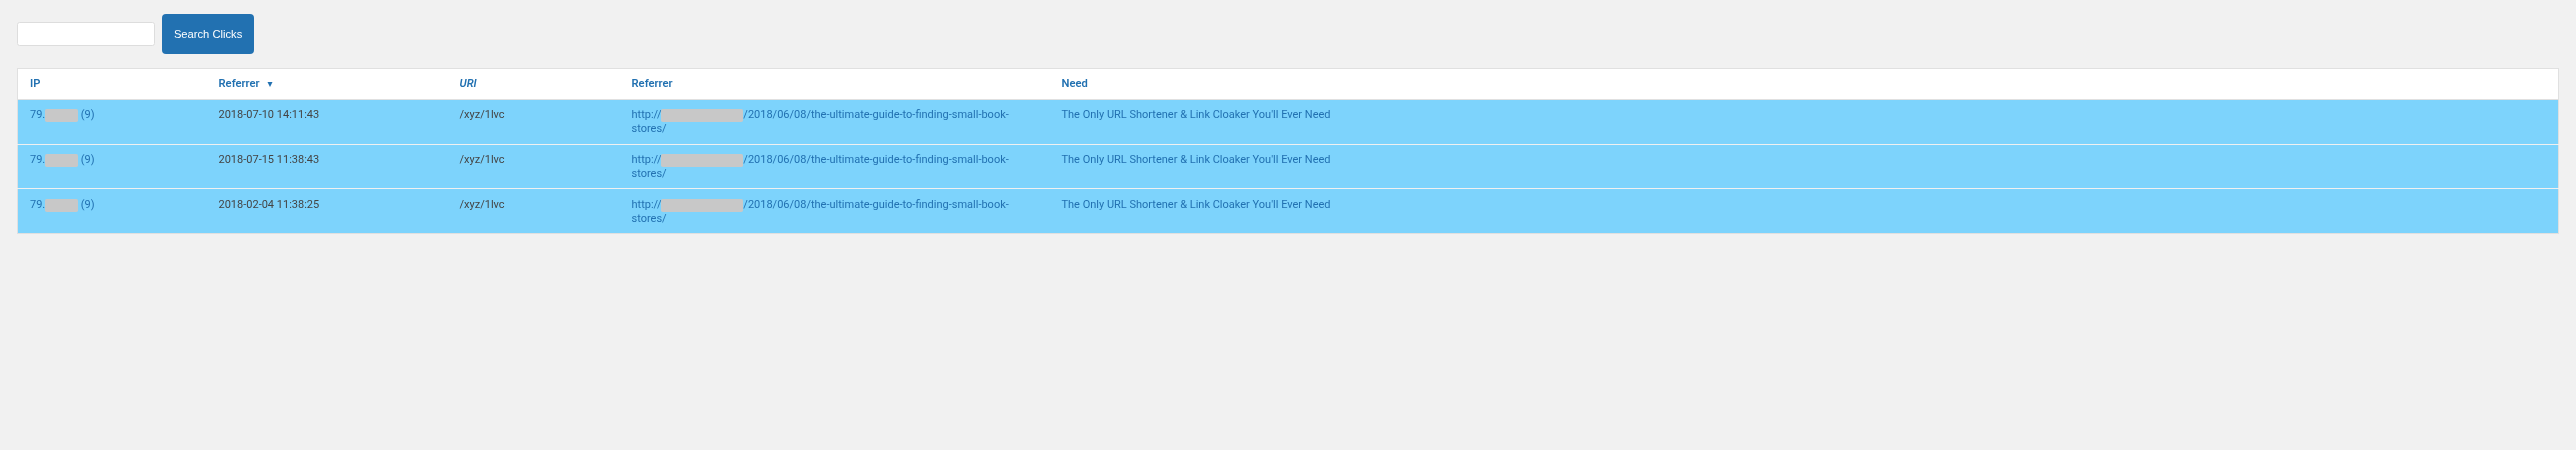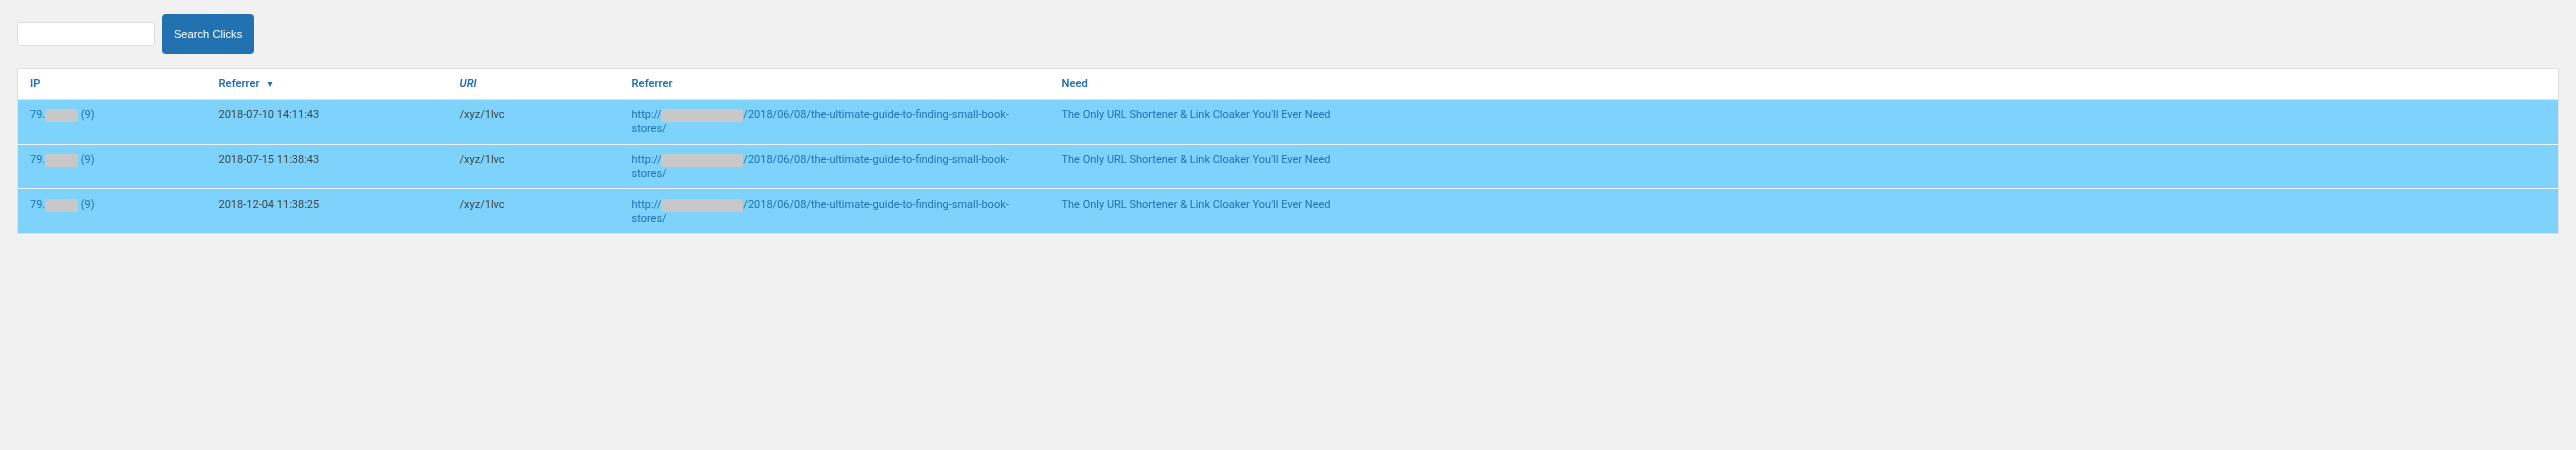--- a/index.html
+++ b/index.html
@@ -200,21 +200,21 @@
         </td>
       </tr>
 
       <tr>
         <td>
           <a class="ip-link" href="#">
             <span>79.</span><span class="blurred-text">&nbsp;&nbsp;&nbsp;&nbsp;&nbsp;&nbsp;&nbsp;&nbsp;&nbsp;&nbsp;&nbsp;&nbsp;</span> <span>(9)</span>
           </a>
         </td>
         <td>
-          <span>2018-12-04 11:38:25</span>
+          <span>2018-02-04 11:38:25</span>
         </td>
         <td>
           <span>/xyz/1lvc</span>
         </td>
         <td>
           <a class="referrer-link" href="#">
             <span>http://</span><span class="blurred-text">&nbsp;&nbsp;&nbsp;&nbsp;&nbsp;&nbsp;&nbsp;&nbsp;&nbsp;&nbsp;&nbsp;&nbsp;&nbsp;&nbsp;&nbsp;&nbsp;&nbsp;&nbsp;&nbsp;&nbsp;&nbsp;&nbsp;&nbsp;&nbsp;&nbsp;&nbsp;&nbsp;&nbsp;&nbsp;&nbsp;</span><span>/2018/06/08/the-ultimate-guide-to-finding-small-book-stores/</span>
           </a>
         </td>
         <td>

